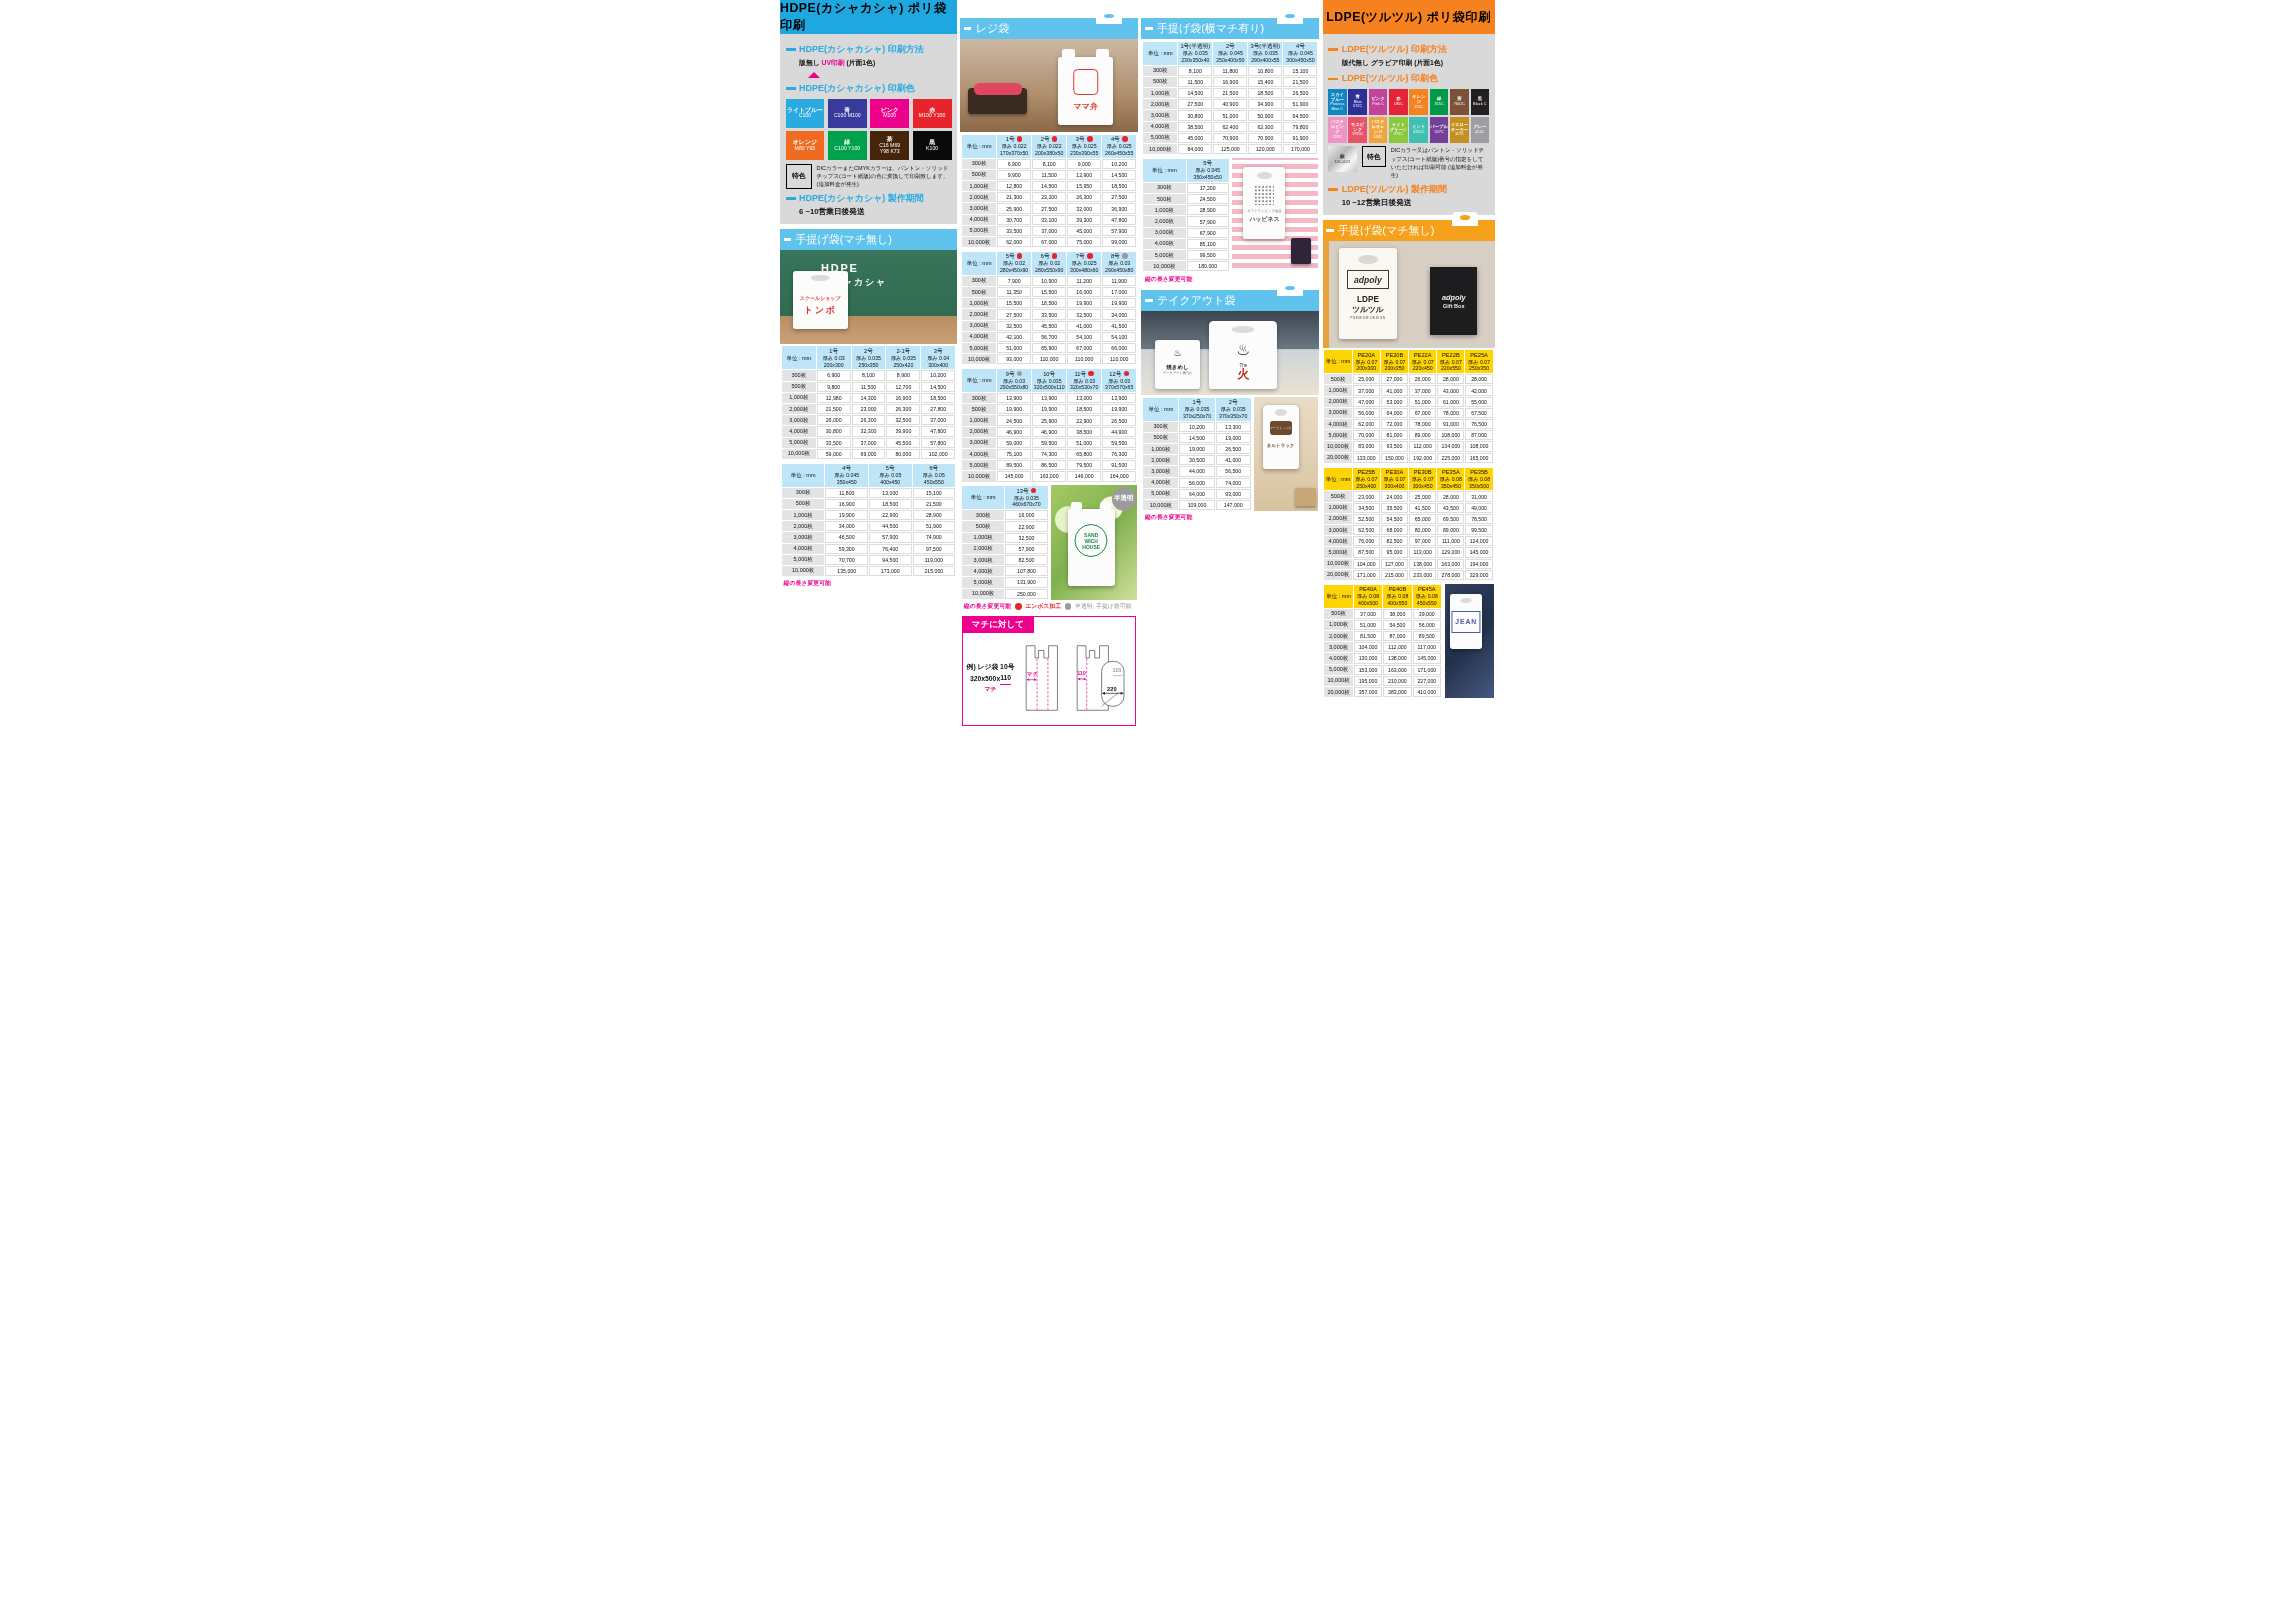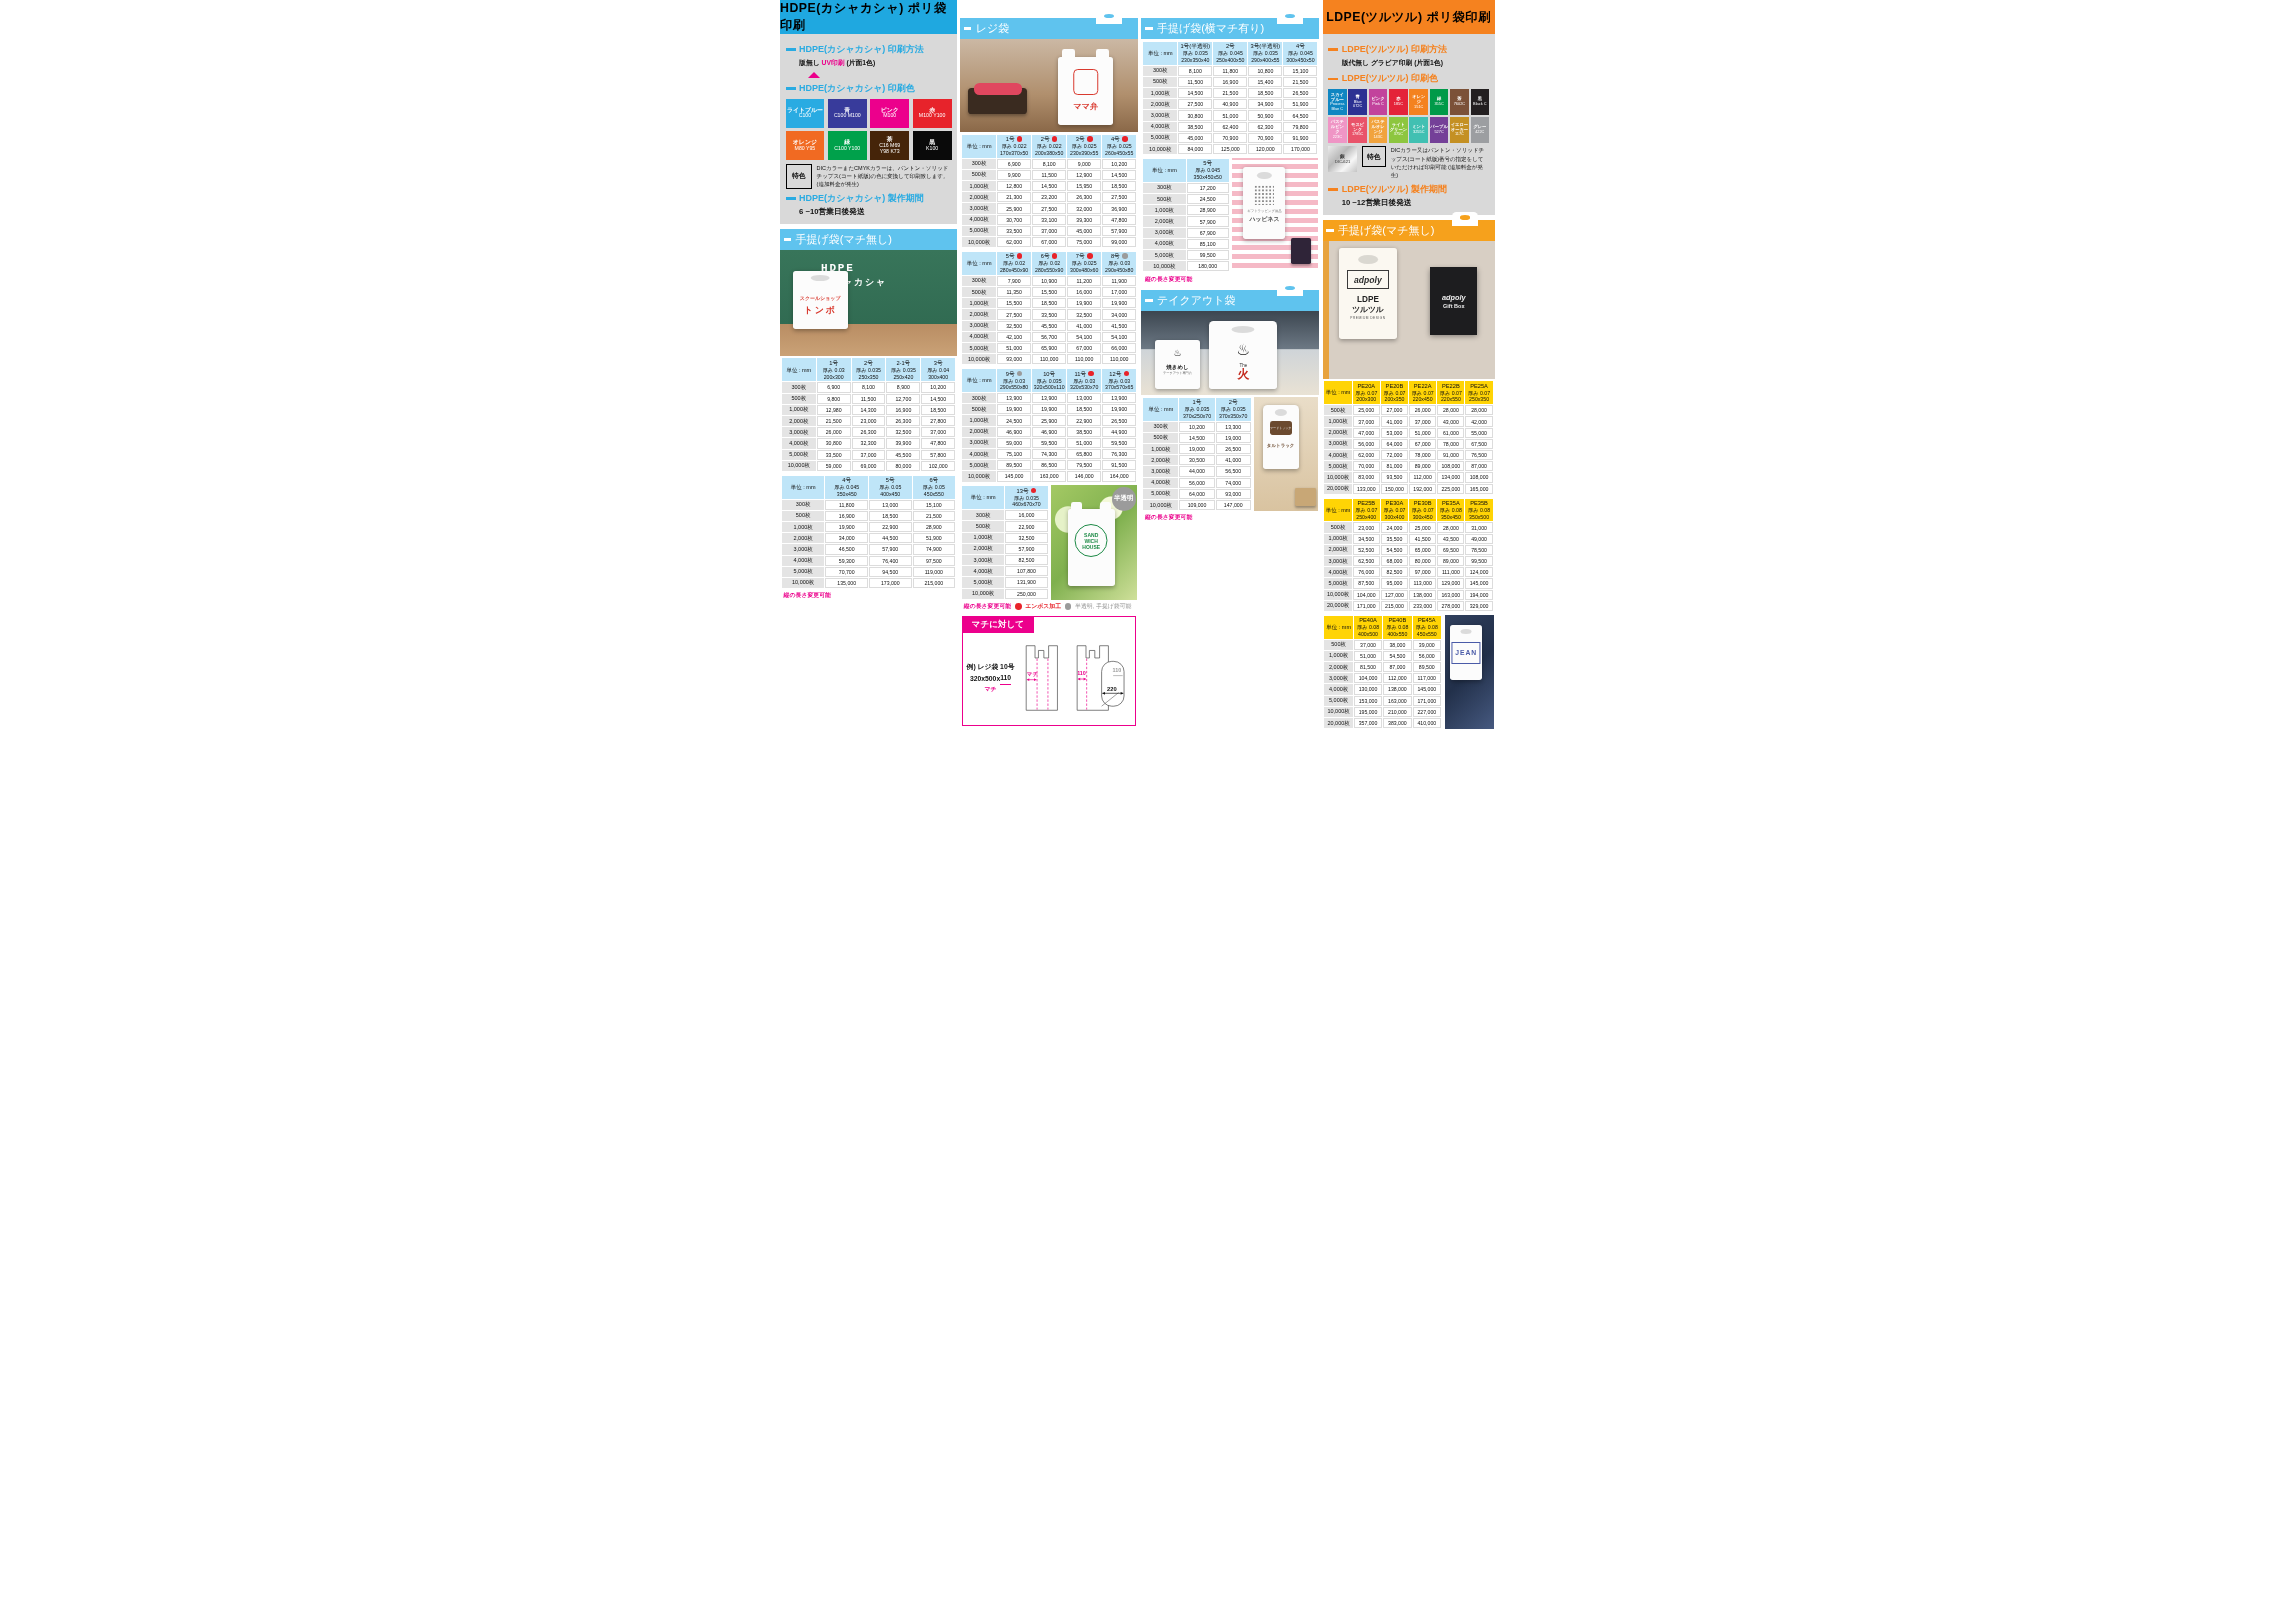--- a/index.html
+++ b/index.html
@@ -84,27 +84,27 @@
   
   .machi { border:1.4px solid #ec008c; margin:2.7px 1.8px 3.6px 1.8px; position:relative; background:#fff; min-height:95px; }
   .machi-title { position:absolute; left:-1.4px; top:-1.4px; background:#ec008c; color:#fff; font-weight:bold; font-size:8.6px; padding:2.7px 10px; }
   .machi-body { display:flex; padding:18px 3.6px 3.6px 3.6px; gap:1.8px; }
   .machi-ex { font-size:6.8px; font-weight:bold; text-align:center; margin:auto 0; line-height:1.6; }
   .machi-ex .pk { color:#ec008c; }
   .machi-ex .und { color:#ec008c; border-top:1.4px solid #ec008c; display:inline-block; font-size:5.9px; padding-top:0.5px; }
   .machi svg { flex:1; height:86px; }
 
   
-  .chalk { background:linear-gradient(180deg,#38755a 0%,#316b52 70%,#b98d63 70%,#caa277 100%); height:106px;font-family:Liberation Mono, monospace; }
+  .chalk { background:linear-gradient(180deg,#38755a 0%,#316b52 70%,#b98d63 70%,#caa277 100%); height:94px; }
   .kitchen { background:linear-gradient(180deg,#cbb8a4 0%,#b08f6d 60%,#8a6848 100%); height:93px; }
   .cafe { background:linear-gradient(180deg,#7b5a3e 0%,#a98866 55%,#d7c1a4 100%); height:93px; }
   .gingham { background:repeating-linear-gradient(0deg,#fff 0 4.5px,#f5b9c6 4.5px 9px),repeating-linear-gradient(90deg,rgba(255,255,255,.5) 0 4.5px,rgba(240,130,160,.45) 4.5px 9px); }
   .greenbokeh { background:radial-gradient(circle at 20% 30%,#e6f2c8 0 12%,transparent 13%),radial-gradient(circle at 70% 20%,#f4f9d9 0 10%,transparent 11%),linear-gradient(135deg,#a4c964 0%,#7fb04e 50%,#cfe09a 100%); }
   .interior { background:linear-gradient(180deg,#3c4650 0%,#6c7884 45%,#cfd4d8 46%,#e9e2d4 100%); height:84px; }
-  .boutique { background:linear-gradient(90deg,#e8a33d 0 6.4px,#d8cfc4 6.4px),linear-gradient(180deg,#cfc6ba 0%,#e4dcd2 60%,#f2ede6 100%); height:138px; }
+  .boutique { background:linear-gradient(90deg,#e8a33d 0 6.4px,#d8cfc4 6.4px),linear-gradient(180deg,#cfc6ba 0%,#e4dcd2 60%,#f2ede6 100%); height:107px; }
   .denim { background:linear-gradient(135deg,#31405e 0%,#22304a 50%,#465980 100%); }
 
   .logo-red { color:#d93a2f; font-weight:bold; }
   .logo-green { color:#1d8a46; font-weight:bold; }
   .logo-brown { color:#6b4a2f; font-weight:bold; }
   .chalk-text { color:#fff; font-weight:bold; letter-spacing:1.8px; }
   .blackbox { position:absolute; background:#1d1d1f; color:#eee; box-shadow:0 2.3px 5.5px rgba(0,0,0,.4); display:flex; flex-direction:column; align-items:center; justify-content:center; gap:1.8px; }
   .jean-label { border:1.4px solid #4a5ba8; color:#4a5ba8; font-weight:bold; padding:6.4px 2.7px; font-size:6.8px; letter-spacing:0.9px; }
 </style>
 </head>

